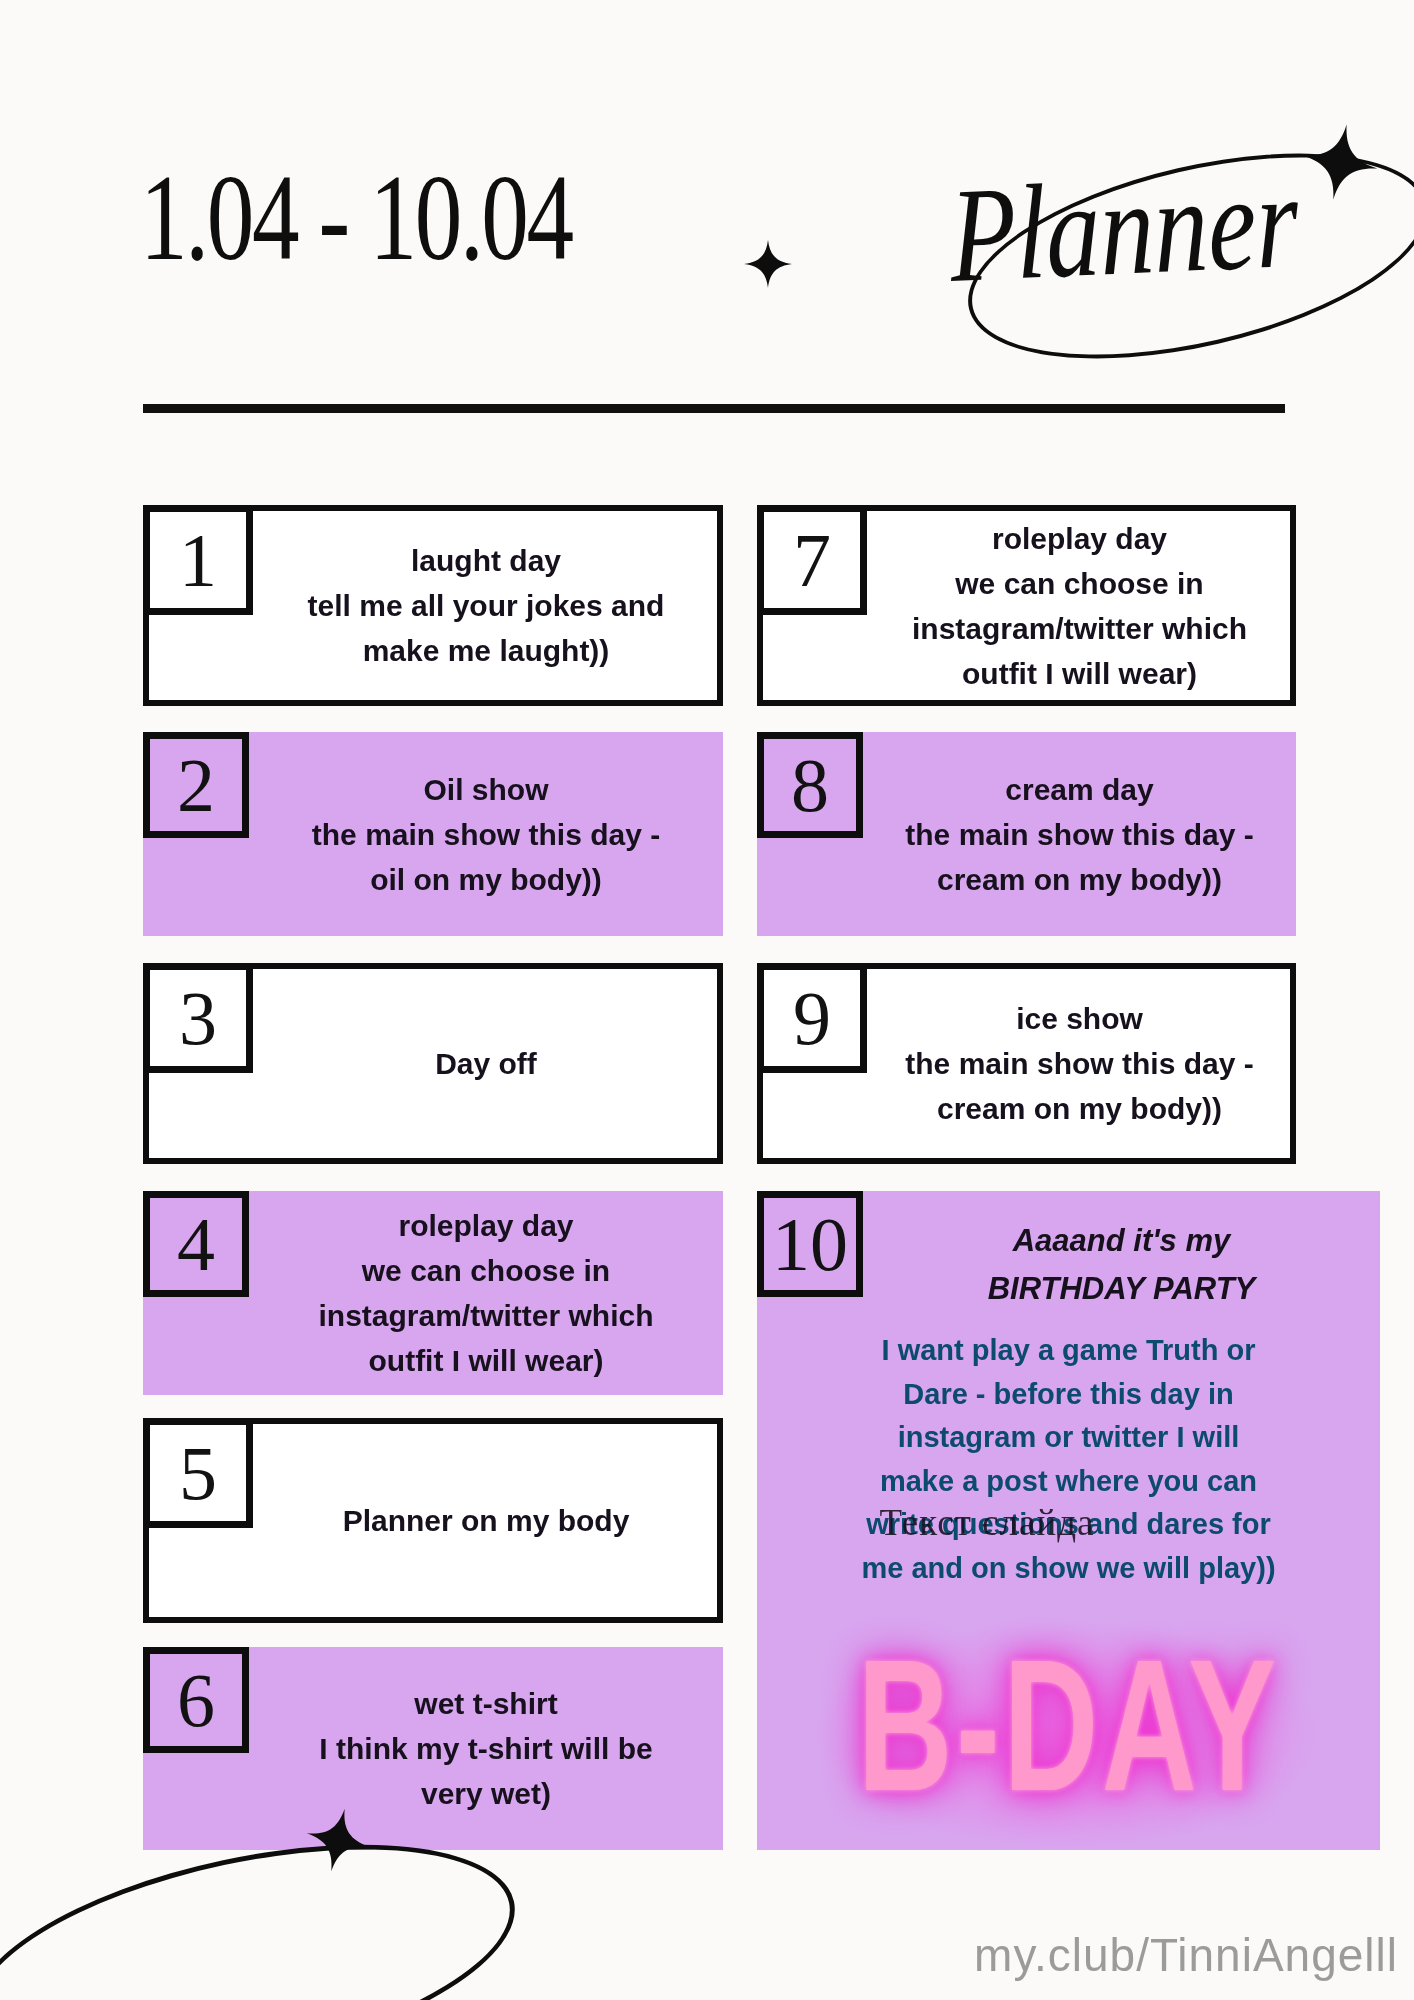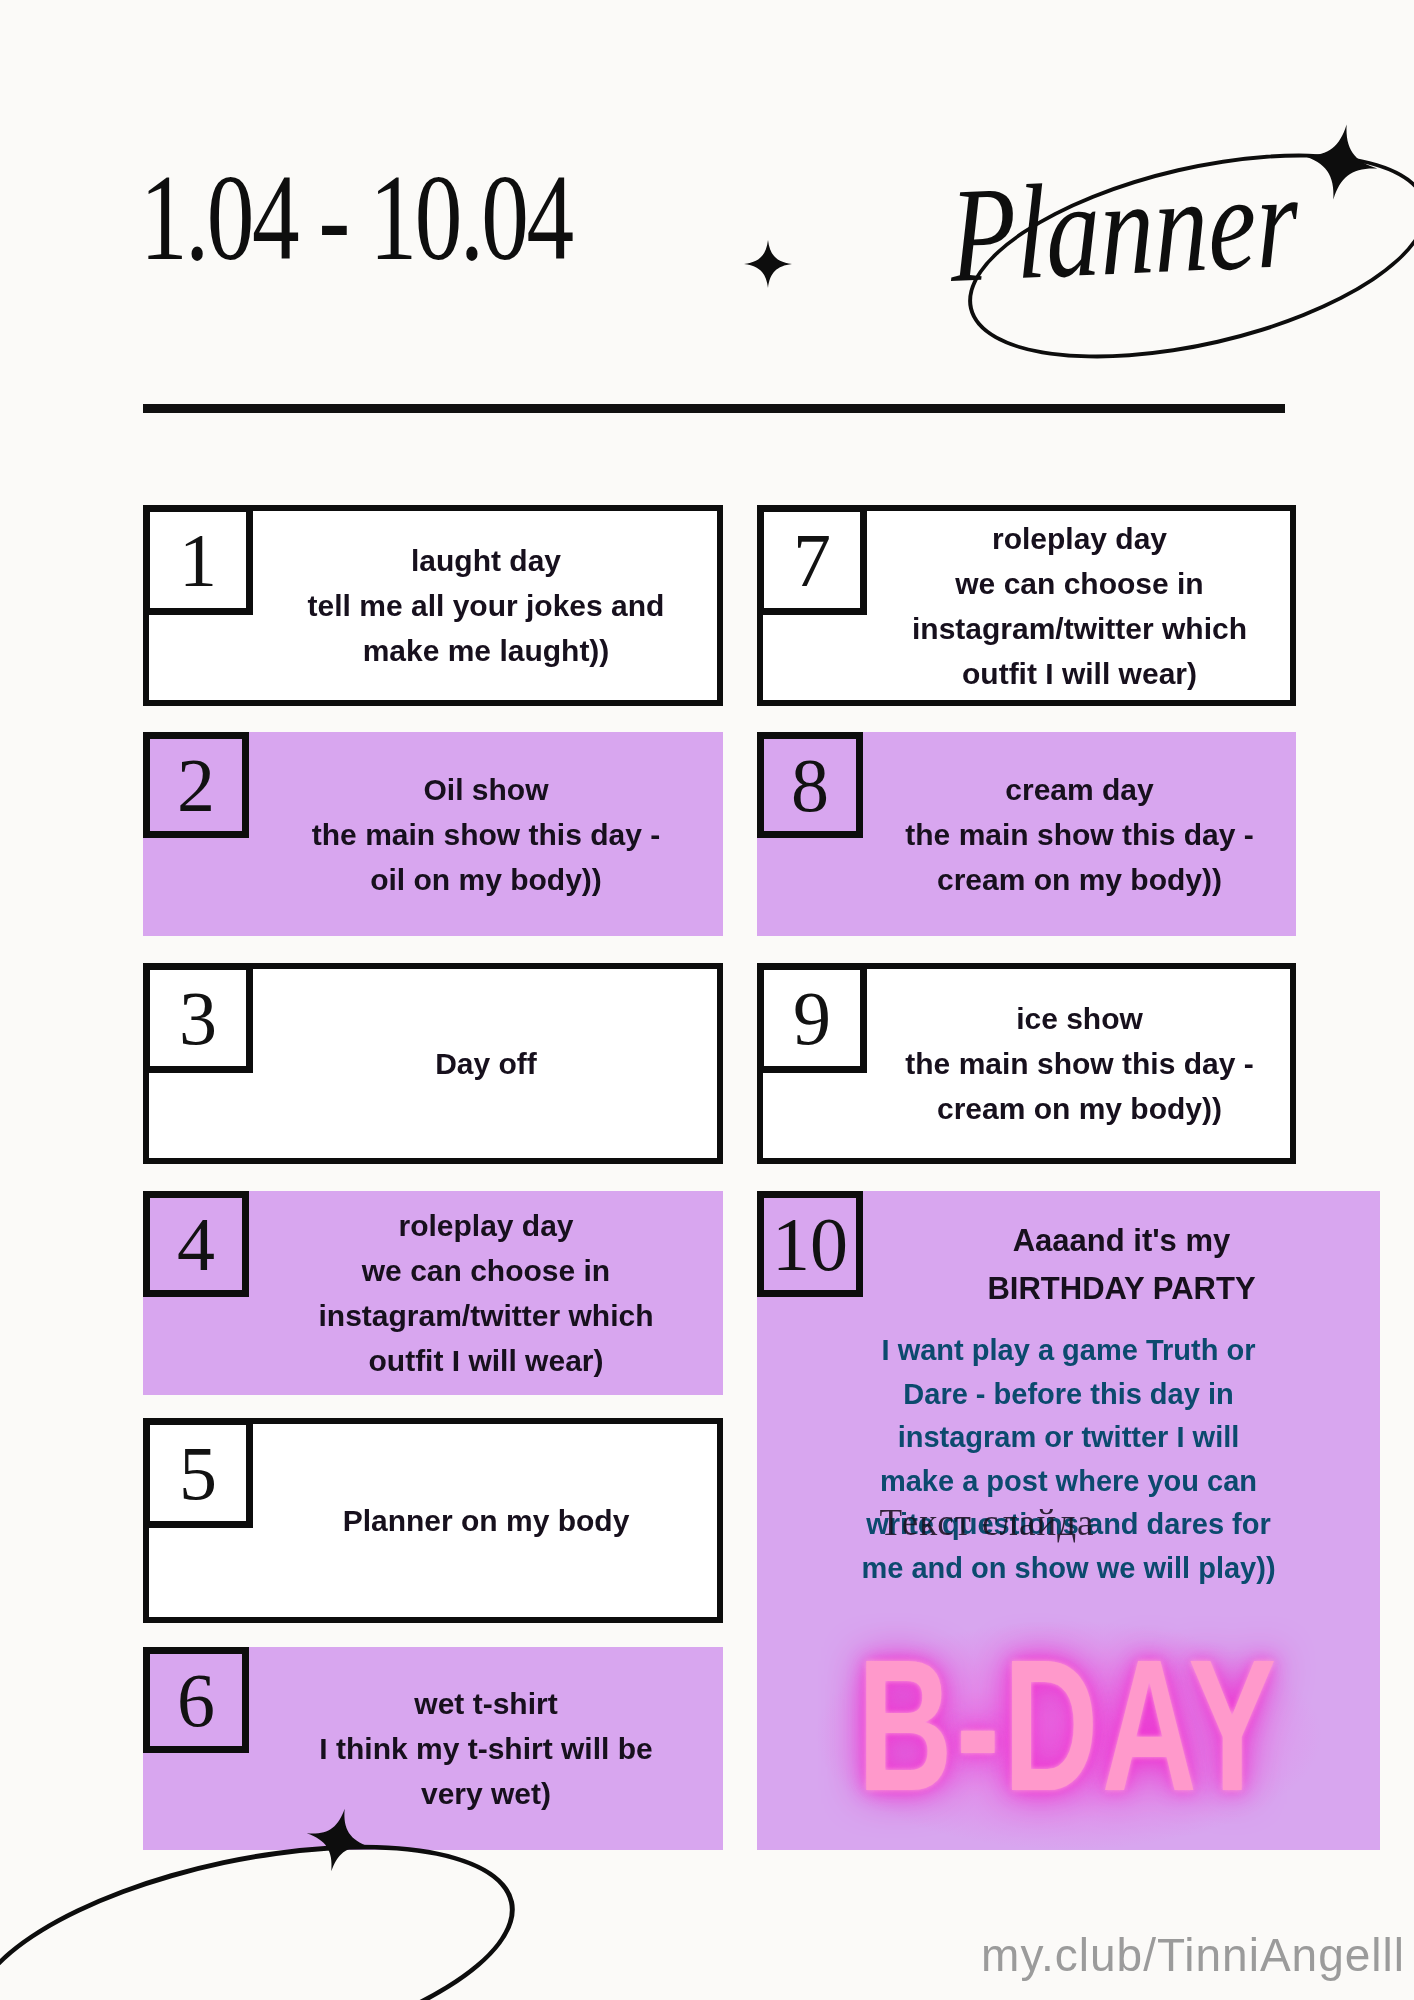--- a/index.html
+++ b/index.html
@@ -69,21 +69,21 @@
     position:absolute; left:0; top:0; right:0; bottom:0;
     padding-left:106px;
     display:flex; align-items:center; justify-content:center;
     text-align:center; white-space:pre-line;
     font-weight:bold; font-size:30px; line-height:1.5;
     color:#17101d;
   }
   
   .card10-title{
     margin:26px 0 0 106px; text-align:center; white-space:pre-line;
-    font-weight:bold; font-size:31px; line-height:1.55; color:#17101d;
+    font-weight:bold; font-size:31px; line-height:1.55; color:#17101d;font-style:italic;
   }
   .card10-body{
     margin-top:16px; padding:0 8px; text-align:center; white-space:pre-line;
     font-weight:bold; font-size:29px; line-height:1.5; color:#0c4a6e;
   }
   .overlay-caption{
     position:absolute; left:92px; top:310px; width:276px;
     text-align:center;
     font-family:"Liberation Serif", serif; font-weight:400;
     font-size:37px; letter-spacing:1px;
@@ -104,21 +104,21 @@
                 0 0 48px #e716c6;
     white-space:nowrap;
   }
   
   .ellipse-bottom{
     position:absolute; left:-32px; top:1858px; width:542px; height:192px;
     border:5px solid #0d0d0d; border-radius:50%;
     transform:rotate(-12deg); z-index:1;
   }
   .watermark{
-    position:absolute; right:9px; top:1928px;
+    position:absolute; right:16px; top:1928px;
     font-size:46px; color:#9b9b9b; letter-spacing:1px;
     font-family:"Liberation Sans", sans-serif;
   }
 </style>
 </head>
 <body>
 
 <div class="page">
 
   <div class="date-range">1.04 - 10.04</div>

